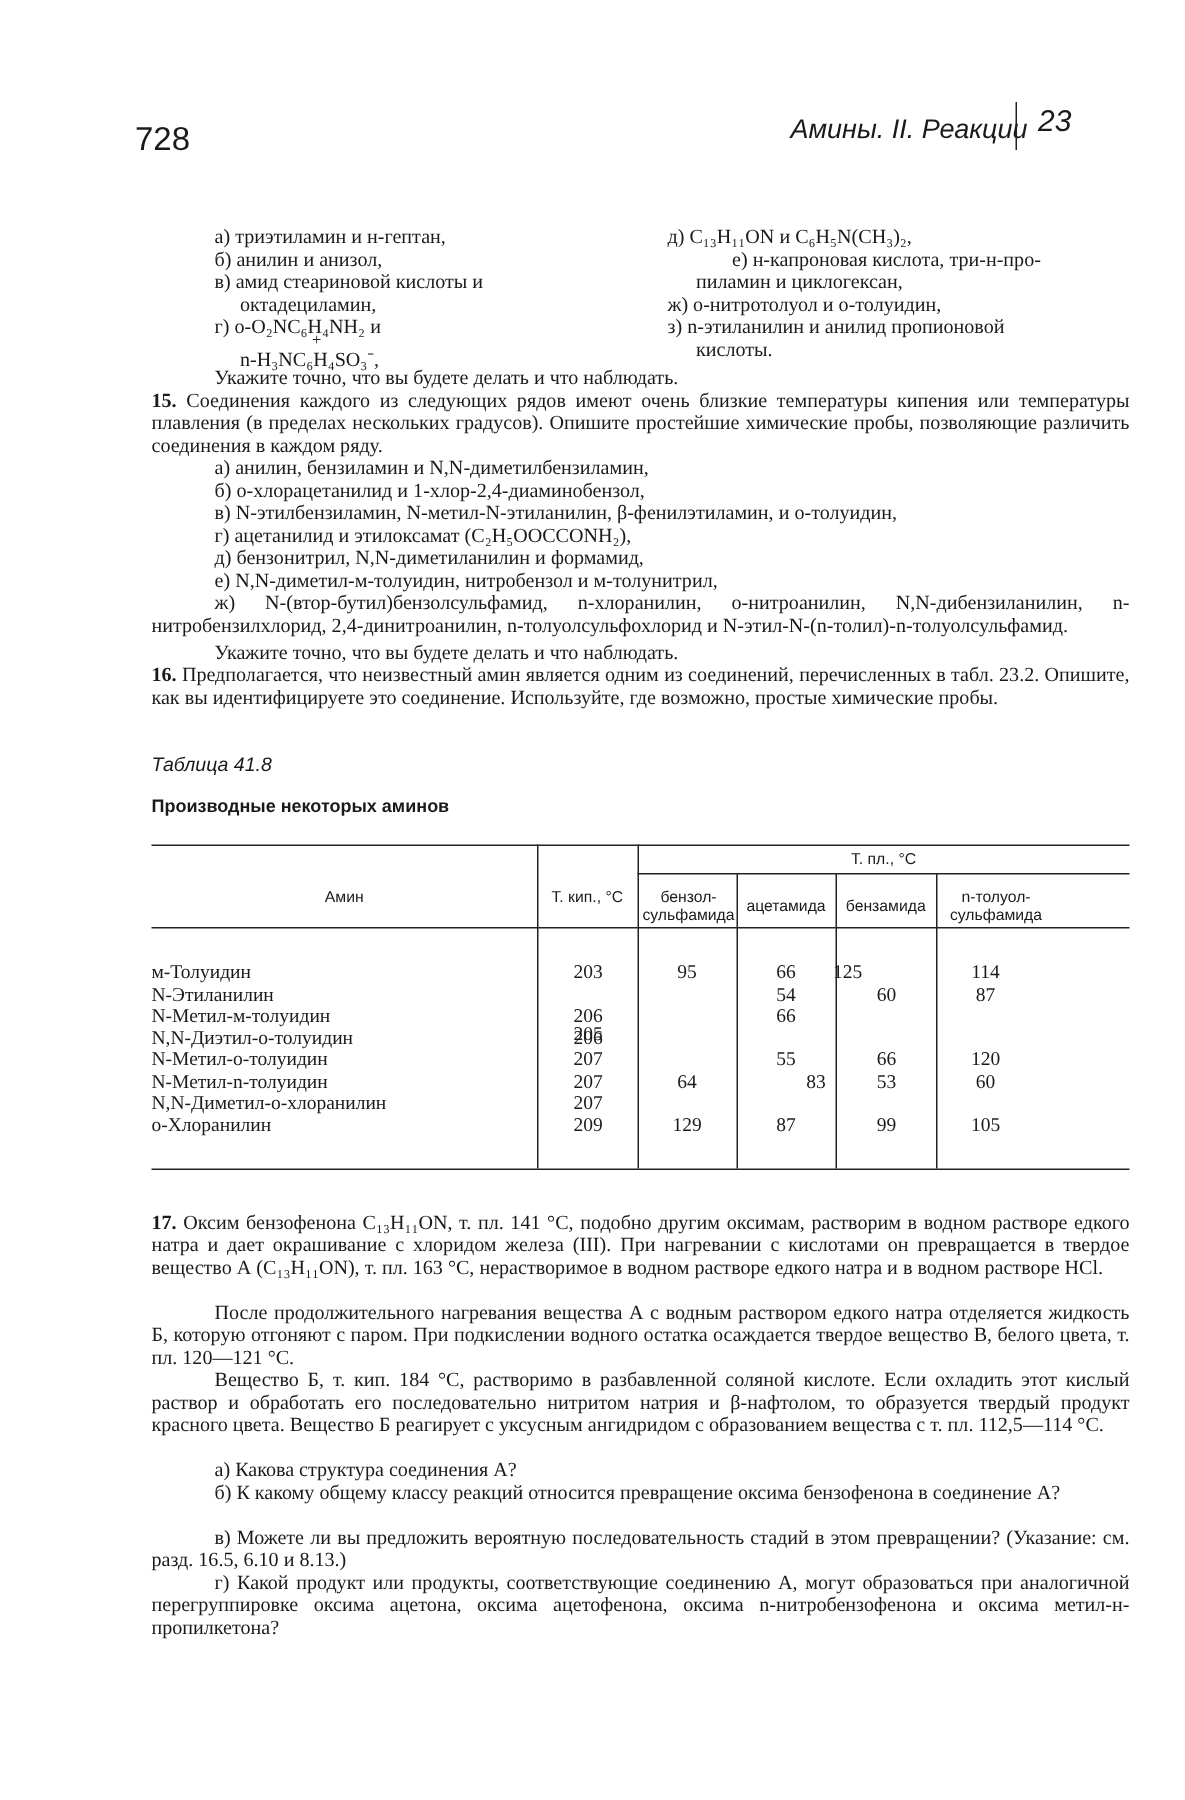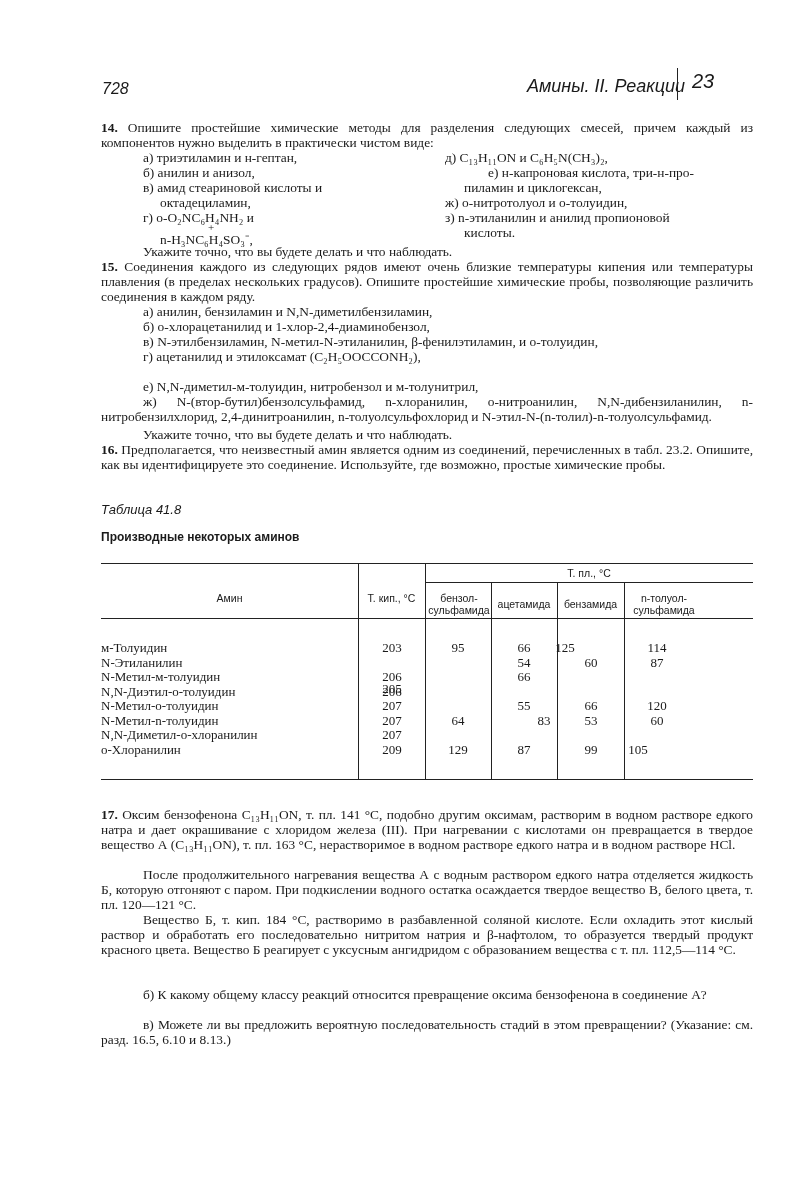--- a/index.html
+++ b/index.html
@@ -1,19 +1,19 @@
 <!DOCTYPE html>
 <html><head>
 <meta charset="utf-8">
 <style>
   html, body { margin: 0; padding: 0; background: #ffffff; }
   body { width: 790px; height: 1200px; position: relative; overflow: hidden;
          font-family: "Liberation Serif", serif; color: #1a1a1a; }
   .page { position: absolute; left: 0; top: 0; width: 790px; height: 1200px; }
-  .pnum { position: absolute; left: 102px; top: 80px; font-size: 16px; font-family: "Liberation Sans", sans-serif; font-style: italic; }
+  .pnum { position: absolute; left: 90px; top: 80px; font-size: 22px; font-family: "Liberation Sans", sans-serif; }
   .running { position: absolute; left: 527px; top: 76px; font-size: 18px; font-style: italic; font-family: "Liberation Sans", sans-serif; }
   .runbar { position: absolute; left: 677px; top: 68px; width: 1px; height: 32px; background: #222; }
   .chapnum { position: absolute; left: 692px; top: 70px; font-size: 20px; font-style: italic; font-family: "Liberation Sans", sans-serif; }
   .txt { position: absolute; left: 101px; width: 652px; font-size: 13.4px; line-height: 15px; text-align: justify; }
   .line { position: absolute; font-size: 13.4px; line-height: 15px; white-space: nowrap; }
   .b { font-weight: bold; }
   .tcap { position: absolute; left: 101px; top: 502px; font-size: 13px; font-style: italic; font-family: "Liberation Sans", sans-serif; }
   .ttitle { position: absolute; left: 101px; top: 530px; font-size: 12px; font-weight: bold; font-family: "Liberation Sans", sans-serif; }
   .hl { position: absolute; height: 1px; background: #222; }
   .vl { position: absolute; width: 1px; background: #222; }
@@ -24,24 +24,20 @@
 </head>
 <body>
 
 <div class="page">
 
   <div class="pnum">728</div>
   <div class="running">Амины. II. Реакции</div>
   <div class="runbar"></div>
   <div class="chapnum">23</div>
 
-  <div class="txt" style="top:120px;">
-    <span class="b">14.</span>
-    <span>Опишите простейшие химические методы для разделения следующих смесей, причем каждый из компонентов нужно выделить в практически чистом виде:</span>
-  </div>
   <div class="line" style="left:143px; top:150px;">а) триэтиламин и н-гептан,</div>
   <div class="line" style="left:143px; top:165px;">б) анилин и анизол,</div>
   <div class="line" style="left:143px; top:180px;">в) амид стеариновой кислоты и</div>
   <div class="line" style="left:160px; top:195px;">октадециламин,</div>
   <div class="line" style="left:143px; top:210px;">г) o-O₂NC₆H₄NH₂ и</div>
   <div class="line" style="left:208px; top:220px; font-size:11px;">+</div>
   <div class="line" style="left:160px; top:232px;">n-H₃NC₆H₄SO₃⁻,</div>
 
   <div class="line" style="left:445px; top:150px;">д) C₁₃H₁₁ON и C₆H₅N(CH₃)₂,</div>
   <div class="line" style="left:445px; top:165px;margin-left:43px;">е) н-капроновая кислота, три-н-про-</div>
@@ -53,20 +49,21 @@
   <div class="line" style="left:143px; top:244px;">Укажите точно, что вы будете делать и что наблюдать.</div>
 
   <div class="txt" style="top:259px;">
     <span class="b">15.</span>
     <span>Соединения каждого из следующих рядов имеют очень близкие температуры кипения или температуры плавления (в пределах нескольких градусов). Опишите простейшие химические пробы, позволяющие различить соединения в каждом ряду.</span>
   </div>
   <div class="line" style="left:143px; top:304px;">а) анилин, бензиламин и N,N-диметилбензиламин,</div>
   <div class="line" style="left:143px; top:319px;">б) o-хлорацетанилид и 1-хлор-2,4-диаминобензол,</div>
   <div class="line" style="left:143px; top:334px;">в) N-этилбензиламин, N-метил-N-этиланилин, β-фенилэтиламин, и o-толуидин,</div>
   <div class="line" style="left:143px; top:349px;">г) ацетанилид и этилоксамат (C₂H₅OOCCONH₂),</div>
+  <div class="line" style="left:143px; top:364px;">д) бензонитрил, N,N-диметиланилин и формамид,</div>
   <div class="line" style="left:143px; top:379px;">е) N,N-диметил-м-толуидин, нитробензол и м-толунитрил,</div>
   <div class="txt" style="top:394px; text-indent:42px;">ж) N-(втор-бутил)бензолсульфамид, n-хлоранилин, o-нитроанилин, N,N-дибензиланилин, n-нитробензилхлорид, 2,4-динитроанилин, n-толуолсульфохлорид и N-этил-N-(n-толил)-n-толуолсульфамид.</div>
   <div class="line" style="left:143px; top:427px;">Укажите точно, что вы будете делать и что наблюдать.</div>
 
   <div class="txt" style="top:442px;">
     <span class="b">16.</span>
     <span>Предполагается, что неизвестный амин является одним из соединений, перечисленных в табл. 23.2. Опишите, как вы идентифицируете это соединение. Используйте, где возможно, простые химические пробы.</span>
   </div>
 
   <div class="tcap">Таблица 41.8</div>
@@ -148,27 +145,29 @@
           <div class="cell" style="top: 728px; left: 499px;"></div>
           <div class="cell" style="top: 728px; left: 566px;"></div>
           <div class="cell" style="top: 728px; left: 632px;"></div>
         </div>
         <div>
           <div class="amine" style="top: 742.5px;">o-Хлоранилин</div>
           <div class="cell" style="top: 742.5px; left: 367px;">209</div>
           <div class="cell" style="top: 742.5px; left: 433px;">129</div>
           <div class="cell" style="top: 742.5px; left: 499px;">87</div>
           <div class="cell" style="top: 742.5px; left: 566px;">99</div>
-          <div class="cell" style="top: 742.5px; left: 613px;">105</div>
+          <div class="cell" style="top: 742.5px; left: 632px;">105</div>
         </div>
       </div>
   </div>
 
   <div class="txt" style="top:807px;">
     <span class="b">17.</span>
     <span>Оксим бензофенона C₁₃H₁₁ON, т. пл. 141 °C, подобно другим оксимам, растворим в водном растворе едкого натра и дает окрашивание с хлоридом железа (III). При нагревании с кислотами он превращается в твердое вещество А (C₁₃H₁₁ON), т. пл. 163 °C, нерастворимое в водном растворе едкого натра и в водном растворе HCl.</span>
   </div>
   <div class="txt" style="top:867px; text-indent:42px;">После продолжительного нагревания вещества А с водным раствором едкого натра отделяется жидкость Б, которую отгоняют с паром. При подкислении водного остатка осаждается твердое вещество В, белого цвета, т. пл. 120—121 °C.</div>
   <div class="txt" style="top:912px; text-indent:42px;">Вещество Б, т. кип. 184 °C, растворимо в разбавленной соляной кислоте. Если охладить этот кислый раствор и обработать его последовательно нитритом натрия и β-нафтолом, то образуется твердый продукт красного цвета. Вещество Б реагирует с уксусным ангидридом с образованием вещества с т. пл. 112,5—114 °C.</div>
+  <div class="txt" style="top:972px; text-indent:42px;">а) Какова структура соединения А?</div>
   <div class="txt" style="top:987px; text-indent:42px;">б) К какому общему классу реакций относится превращение оксима бензофенона в соединение А?</div>
   <div class="txt" style="top:1017px; text-indent:42px;">в) Можете ли вы предложить вероятную последовательность стадий в этом превращении? (Указание: см. разд. 16.5, 6.10 и 8.13.)</div>
+  <div class="txt" style="top:1047px; text-indent:42px;">г) Какой продукт или продукты, соответствующие соединению А, могут образоваться при аналогичной перегруппировке оксима ацетона, оксима ацетофенона, оксима n-нитробензофенона и оксима метил-н-пропилкетона?</div>
 
 </div>
 
 </body></html>

